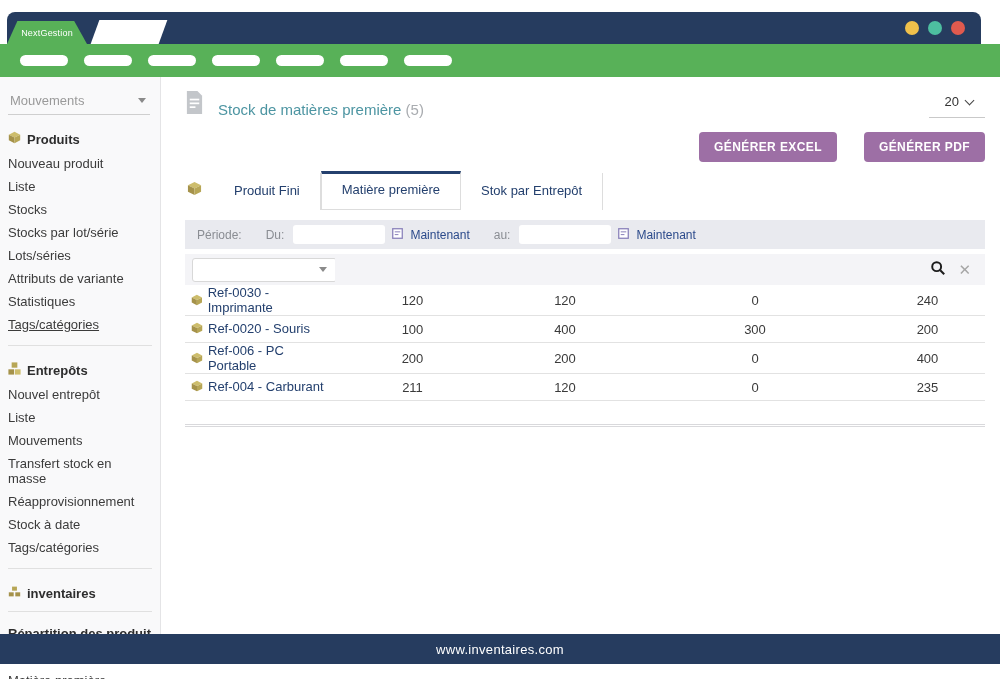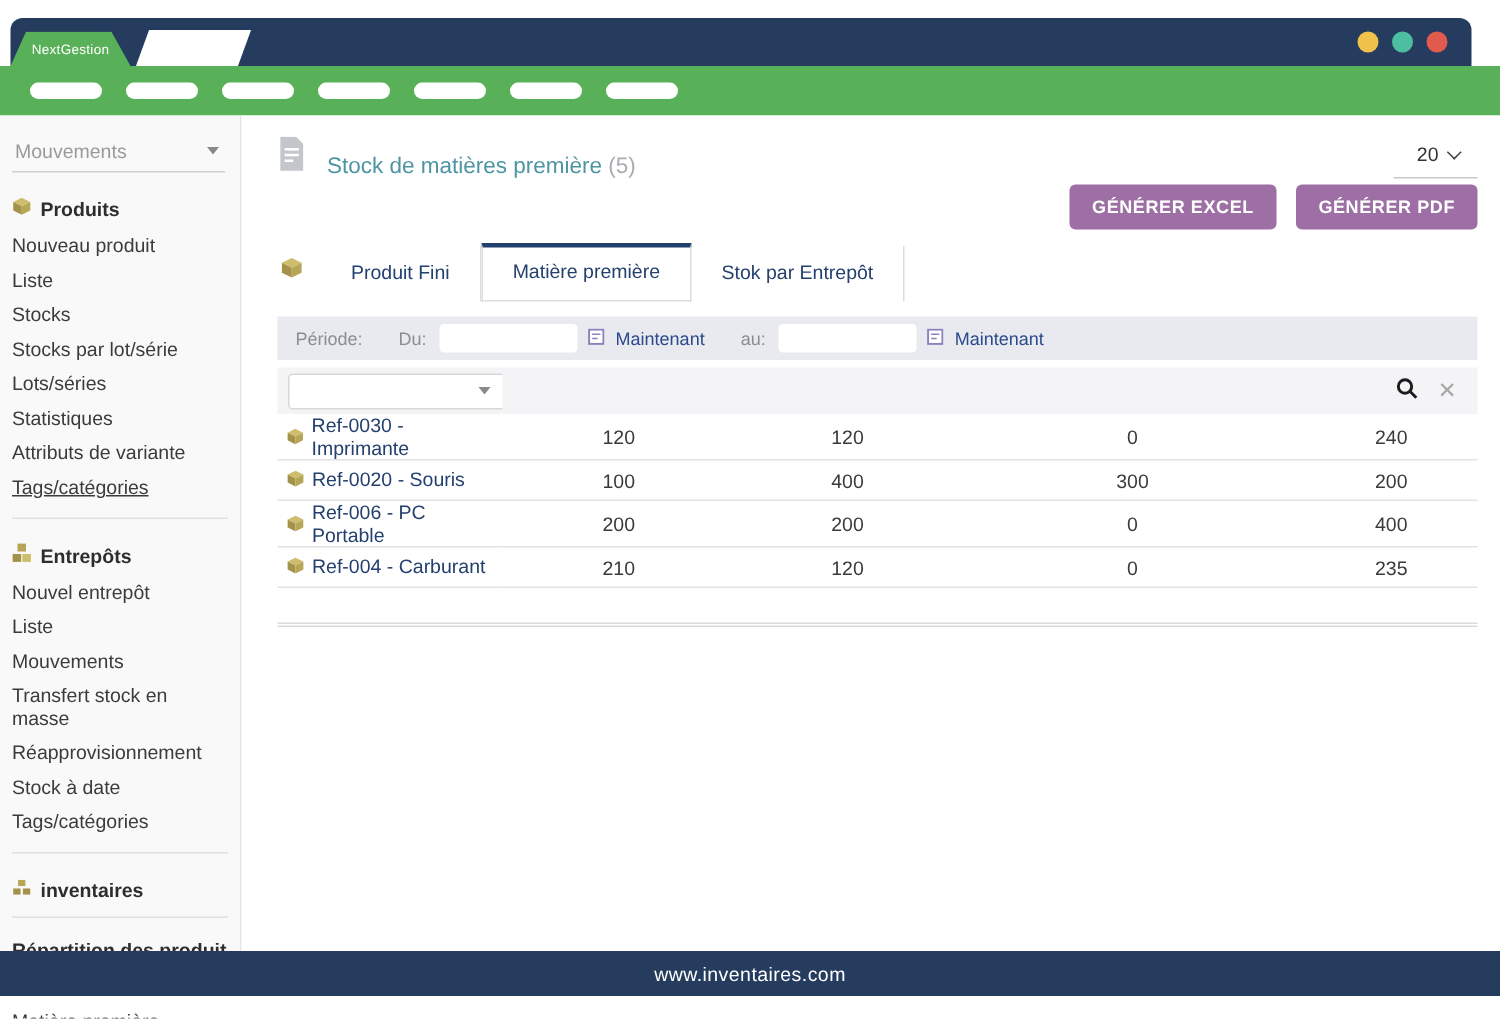--- a/index.html
+++ b/index.html
@@ -35,21 +35,21 @@
   
   .content { position:absolute; left:161px; top:77px; width:839px; height:557px; background:#fff; padding:14px 15px 0 24px; }
 
   .head-row { display:flex; align-items:flex-end; }
   .title { color:#4d95a2; font-size:15px; margin-left:14px; }
   .title .count { color:#a9acb0; }
   .spacer { flex:1; }
   .page-size { display:flex; align-items:center; gap:7px; font-size:13px; color:#333; border-bottom:1px solid #c9c9c9; padding:2px 12px 8px 16px; cursor:pointer; }
   .chev { width:7px; height:7px; border-right:1.6px solid #444; border-bottom:1.6px solid #444; transform:rotate(45deg); margin-top:-3px; }
 
-  .btn-row { display:flex; justify-content:flex-end; gap:13px; margin-top:4px; }
+  .btn-row { display:flex; justify-content:flex-end; gap:27px; margin-top:14px; }
   .btn { background:#9d6fa5; color:#fff; border:none; border-radius:4px; font-size:12px; font-weight:bold;
     letter-spacing:.4px; padding:8px 15px; font-family:"Liberation Sans", sans-serif; cursor:pointer; }
 
   .tab-row { display:flex; align-items:flex-end; margin-top:9px; }
   .tab-cube { margin:0 12px 10px 2px; }
   .tab { font-size:13px; color:#24406e; padding:10px 20px 12px 20px; border-right:1px solid #ddd; cursor:pointer; }
   .tab.active { border:1px solid #ddd; border-top:3px solid #24406e; padding-top:8px; background:#fff; }
 
   .periode { margin-top:10px; height:29px; background:#e9eaef; display:flex; align-items:center; padding:0 12px; gap:7px; font-size:12px; color:#8a8d93; }
   .periode .inp { width:92px; height:19px; background:#fff; border:none; border-radius:3px; margin-left:2px; }
@@ -110,22 +110,22 @@
             <polygon points="15,4.5 8,8 8,15 15,11.5" fill="#b7a656"></polygon>
           </svg>
       </span>
       <span>Produits</span>
     </div>
     <div class="side-item">Nouveau produit</div>
     <div class="side-item">Liste</div>
     <div class="side-item">Stocks</div>
     <div class="side-item">Stocks par lot/série</div>
     <div class="side-item">Lots/séries</div>
+    <div class="side-item">Attributs de variante</div>
     <div class="side-item">Statistiques</div>
-    <div class="side-item">Attributs de variante</div>
     <div class="side-item u">Tags/catégories</div>
 
     <div class="divider"></div>
 
     <div class="sec-head">
       <span>
         <svg width="13" height="13" viewBox="0 0 16 16">
             <rect x="4.5" y="0.5" width="7" height="6.5" fill="#b7a656"></rect>
             <rect x="0.5" y="9" width="7" height="6.5" fill="#a5924a"></rect>
             <rect x="8.5" y="9" width="7" height="6.5" fill="#cdbd6c"></rect>
@@ -306,21 +306,21 @@
         </tr>
         <tr>
           <td class="prod-cell"><span class="prod-link">
                 <svg width="12" height="12" viewBox="0 0 16 16">
                   <polygon points="8,1 15,4.5 8,8 1,4.5" fill="#cdbd6c"></polygon>
                   <polygon points="1,4.5 8,8 8,15 1,11.5" fill="#a5924a"></polygon>
                   <polygon points="15,4.5 8,8 8,15 15,11.5" fill="#b7a656"></polygon>
                 </svg>
                 <span>Ref-004 - Carburant</span>
               </span></td>
-          <td>210</td>
+          <td>211</td>
           <td>120</td>
           <td>0</td>
           <td>235</td>
         </tr>
       </tbody>
     </table>
     <div class="table-end"></div>
   </div>
 
   <div class="footer">

